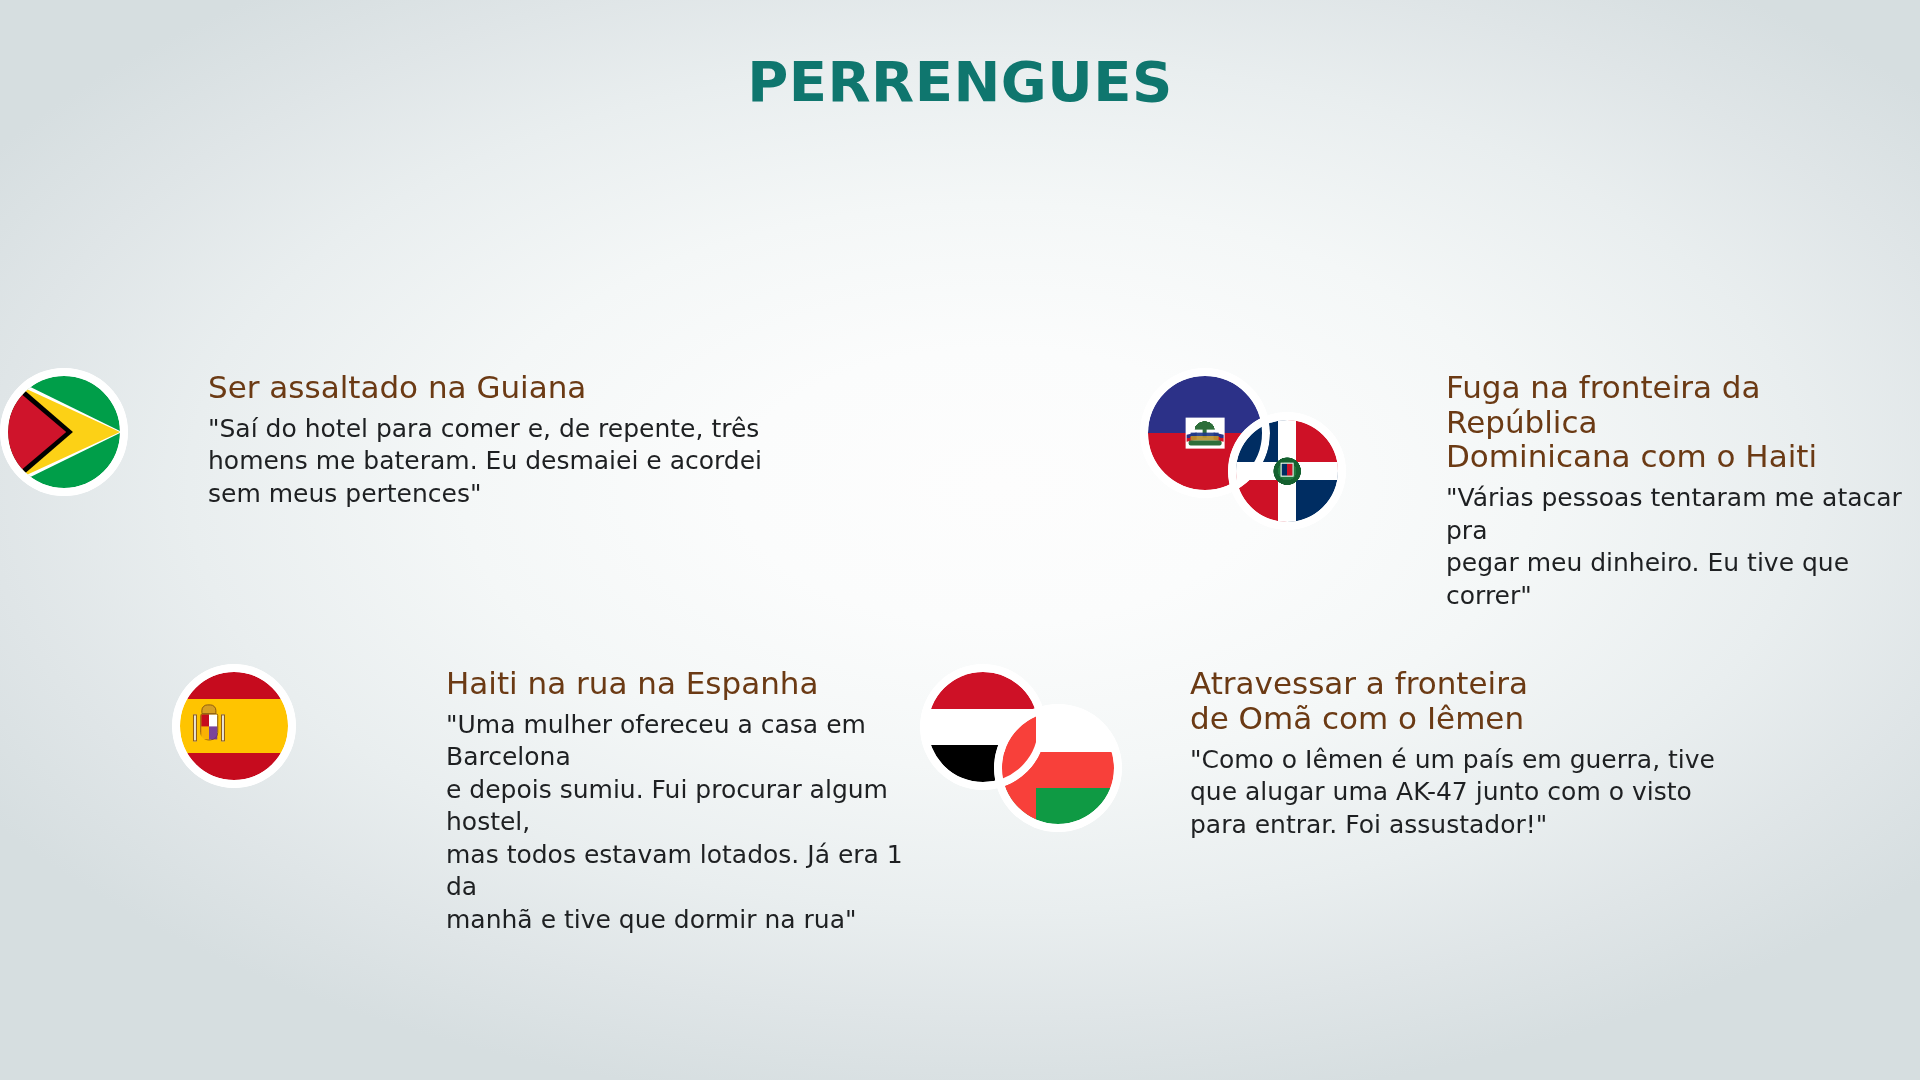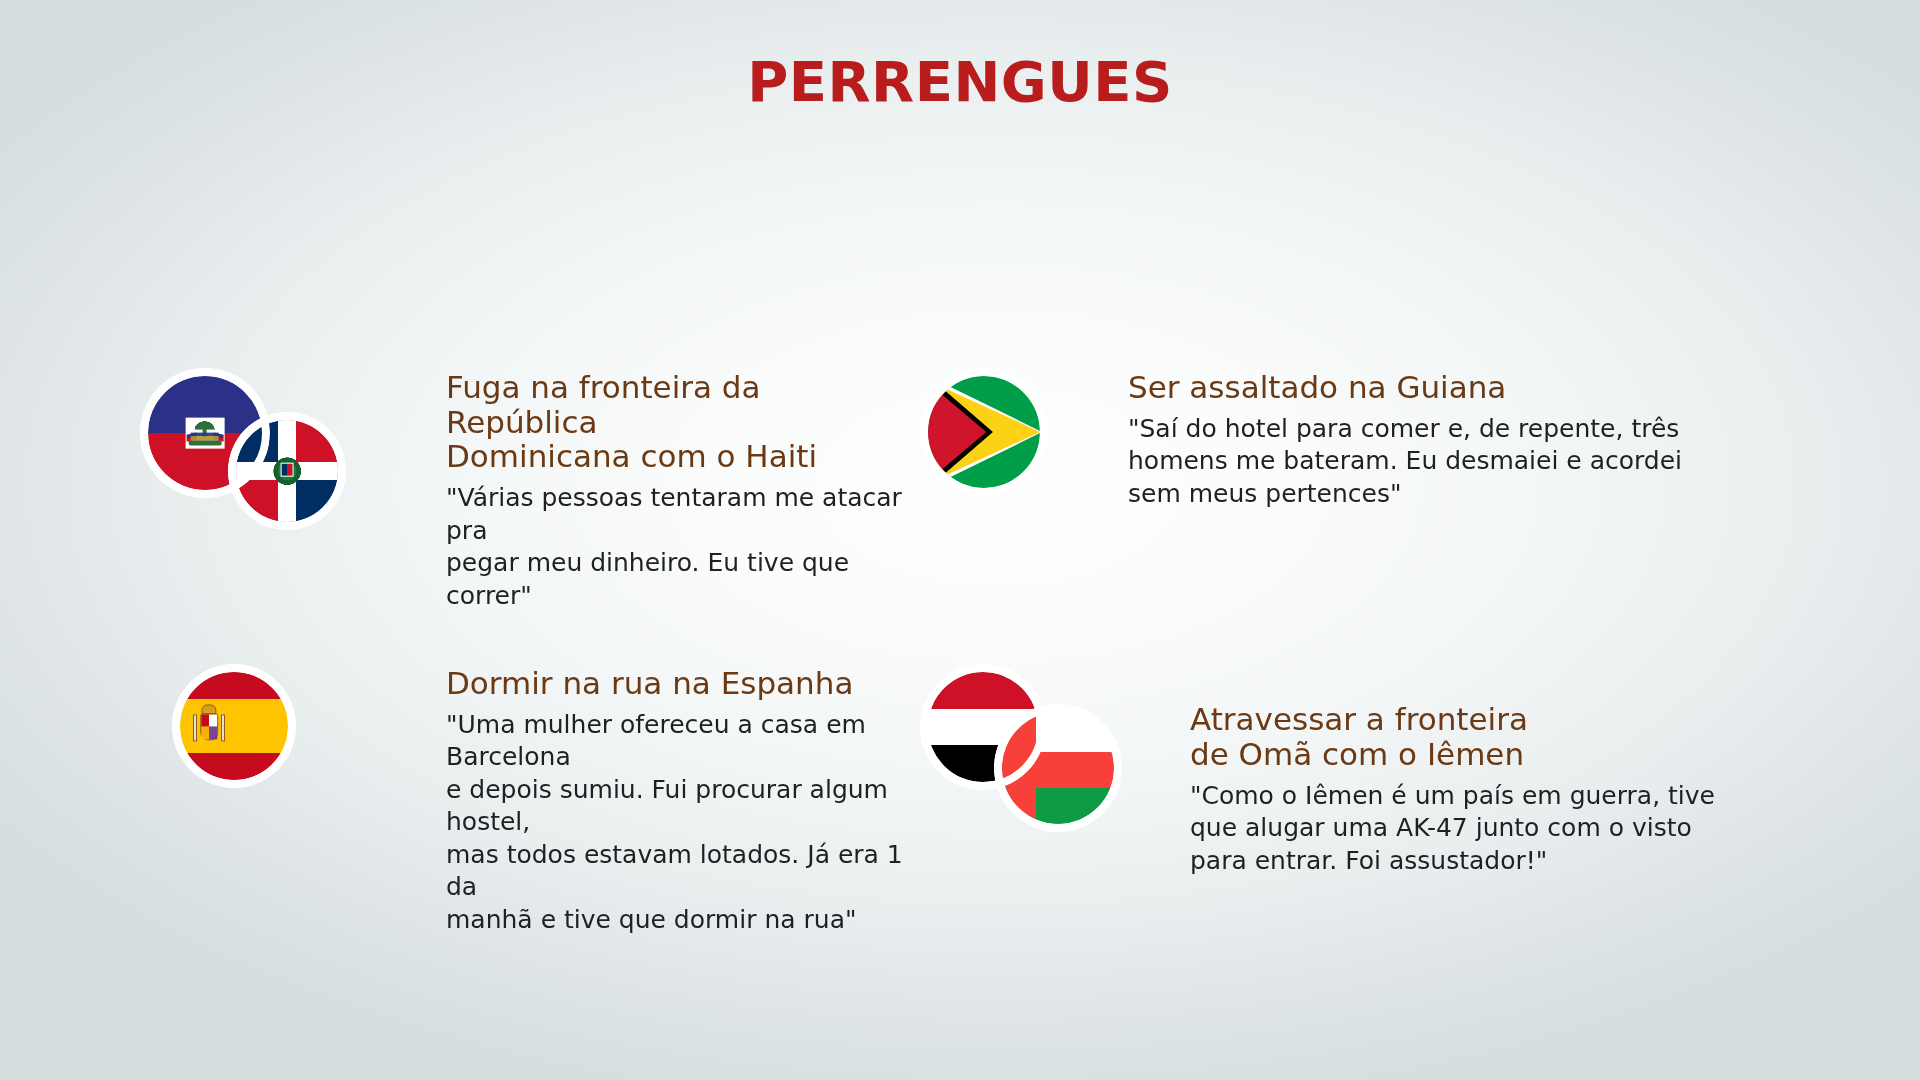--- a/index.html
+++ b/index.html
@@ -42,21 +42,21 @@
     letter-spacing: 1.2px;
     font-weight: 600;
     color: #b35a0e;
     line-height: 1.05;
     margin: 0 0 6px 0;
   }
   .title-main {
     font-size: 56px;
     font-weight: 800;
     letter-spacing: 0.5px;
-    color: #b91c1c;
+    color: #0f766e;
     line-height: 1.0;
     margin: 0;
   }
 
   
   .items {
     position: absolute;
     top: 368px;
     left: 0;
     width: 1920px;
@@ -255,20 +255,43 @@
 <div class="page">
 
   <div class="title-block">
     <div class="title-main">PERRENGUES</div>
   </div>
 
   <div class="items">
 
     <div class="row row-1">
 
+      <div class="cell cell-right">
+        <div class="flag-col">
+          <div class="flag-stack" style="width:160px;height:180px;">
+            <div class="flag-circle" style="left:0px; top:0px; width:128px; height:128px;">
+              <div class="flag-face" style="inset:8px;">
+                <div class="gy-green"></div>
+                <div class="gy-white-arrow"></div>
+                <div class="gy-yellow-arrow"></div>
+                <div class="gy-black-arrow"></div>
+                <div class="gy-red-arrow"></div>
+              </div>
+              <div class="ring"></div>
+            </div>
+          </div>
+        </div>
+        <div class="text-col" style="padding-left:48px;">
+          <div class="item-title">Ser assaltado na Guiana</div>
+          <div class="item-quote">"Saí do hotel para comer e, de repente, três
+homens me bateram. Eu desmaiei e acordei
+sem meus pertences"</div>
+        </div>
+      </div>
+
       <div class="cell cell-left">
         <div class="flag-col">
           <div class="flag-stack" style="width:250px;height:180px;">
 
             <div class="flag-circle" style="left:0px; top:0px; width:130px; height:130px;">
               <div class="flag-face" style="inset:8px;">
                 <div class="haiti-top"></div>
                 <div class="haiti-bot"></div>
                 <div class="haiti-arms">
                   <div class="fronds"></div>
@@ -300,43 +323,20 @@
           </div>
         </div>
         <div class="text-col" style="padding-left:56px;">
           <div class="item-title">Fuga na fronteira da República
 Dominicana com o Haiti</div>
           <div class="item-quote">"Várias pessoas tentaram me atacar pra
 pegar meu dinheiro. Eu tive que correr"</div>
         </div>
       </div>
 
-      <div class="cell cell-right">
-        <div class="flag-col">
-          <div class="flag-stack" style="width:160px;height:180px;">
-            <div class="flag-circle" style="left:0px; top:0px; width:128px; height:128px;">
-              <div class="flag-face" style="inset:8px;">
-                <div class="gy-green"></div>
-                <div class="gy-white-arrow"></div>
-                <div class="gy-yellow-arrow"></div>
-                <div class="gy-black-arrow"></div>
-                <div class="gy-red-arrow"></div>
-              </div>
-              <div class="ring"></div>
-            </div>
-          </div>
-        </div>
-        <div class="text-col" style="padding-left:48px;">
-          <div class="item-title">Ser assaltado na Guiana</div>
-          <div class="item-quote">"Saí do hotel para comer e, de repente, três
-homens me bateram. Eu desmaiei e acordei
-sem meus pertences"</div>
-        </div>
-      </div>
-
     </div>
 
     <div class="row row-2">
 
       <div class="cell cell-left">
         <div class="flag-col">
           <div class="flag-stack" style="width:250px;height:180px;">
             <div class="flag-circle" style="left:32px; top:0px; width:124px; height:124px;">
               <div class="flag-face" style="inset:8px;">
                 <div class="es-top"></div>
@@ -347,21 +347,21 @@
                   <div class="pillar-r"></div>
                   <div class="crown"></div>
                   <div class="shield"></div>
                 </div>
               </div>
               <div class="ring"></div>
             </div>
           </div>
         </div>
         <div class="text-col" style="padding-left:56px;">
-          <div class="item-title">Dormir na rua na Espanha</div>
+          <div class="item-title">Haiti na rua na Espanha</div>
           <div class="item-quote">"Uma mulher ofereceu a casa em Barcelona
 e depois sumiu. Fui procurar algum hostel,
 mas todos estavam lotados. Já era 1 da
 manhã e tive que dormir na rua"</div>
         </div>
       </div>
 
       <div class="cell cell-right">
         <div class="flag-col">
           <div class="flag-stack" style="width:230px;height:190px;">
@@ -380,21 +380,21 @@
                 <div class="om-white"></div>
                 <div class="om-red"></div>
                 <div class="om-green"></div>
                 <div class="om-band"></div>
               </div>
               <div class="ring"></div>
             </div>
 
           </div>
         </div>
-        <div class="text-col" style="padding-left:40px;margin-top:36px;">
+        <div class="text-col" style="padding-left:40px;">
           <div class="item-title">Atravessar a fronteira
 de Omã com o Iêmen</div>
           <div class="item-quote">"Como o Iêmen é um país em guerra, tive
 que alugar uma AK-47 junto com o visto
 para entrar. Foi assustador!"</div>
         </div>
       </div>
 
     </div>
 

